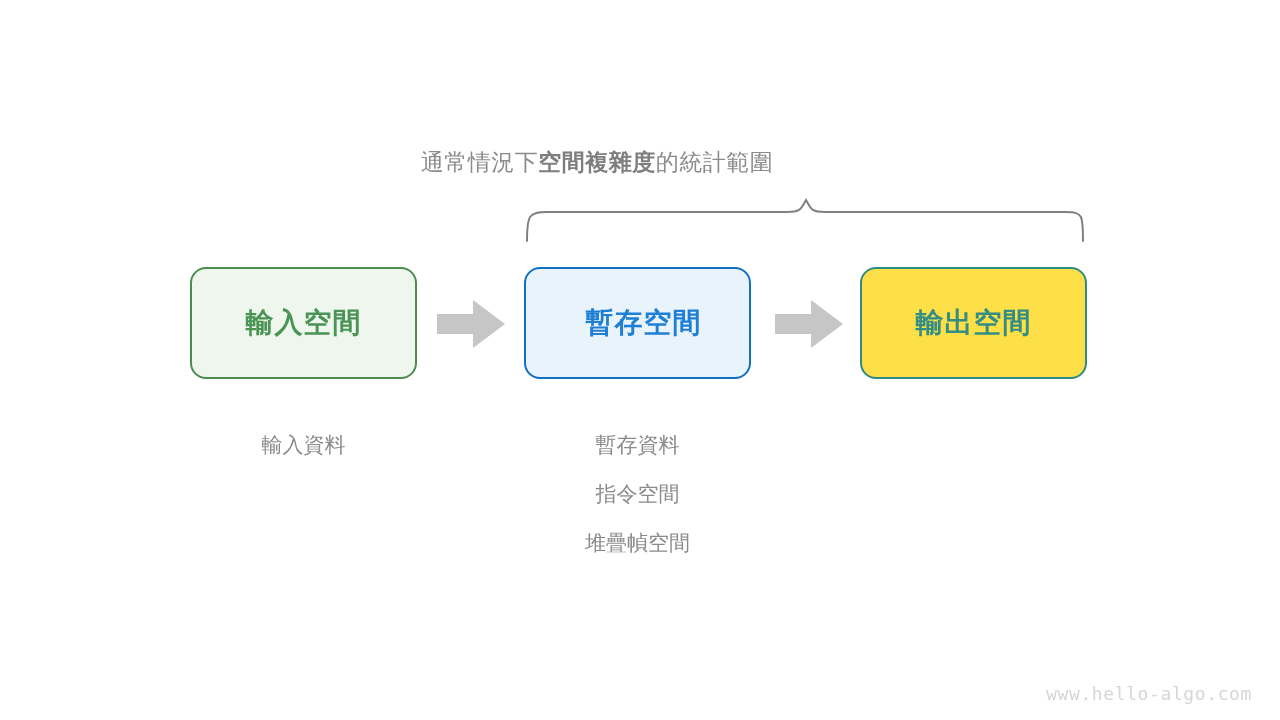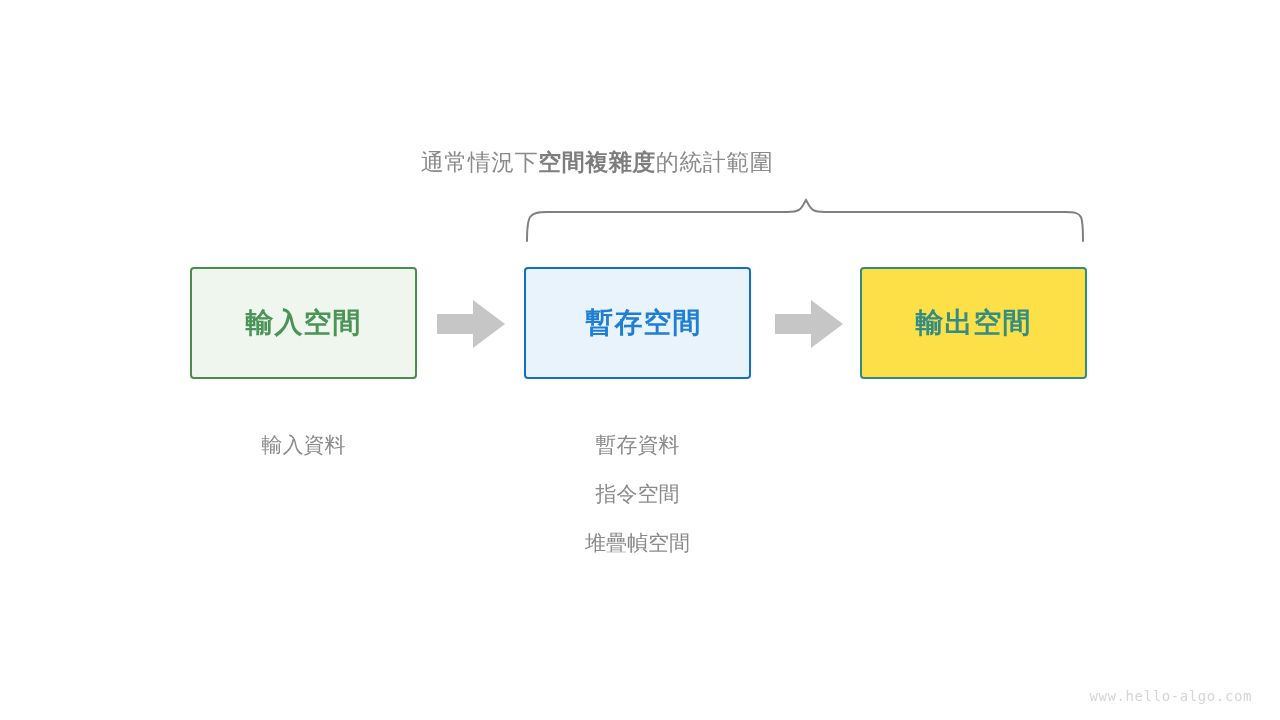--- a/index.html
+++ b/index.html
@@ -50,21 +50,21 @@
     left: 505px;
     top: 195px;
   }
 
   
   .box {
     position: absolute;
     top: 267px;
     width: 227px;
     height: 112px;
-    border-radius: 4px;
+    border-radius: 16px;
     box-sizing: border-box;
     display: flex;
     align-items: center;
     justify-content: center;
     font-size: 28px;
     font-weight: bold;
     letter-spacing: 1px;
   }
   .box-input {
     left: 190px;
@@ -107,21 +107,21 @@
   .caption-input  { left: 190px; }
   .caption-temp   { left: 524px; }
   .caption-output { left: 860px; }
 
   
   .watermark {
     position: absolute;
     right: 28px;
     bottom: 16px;
     font-family: "DejaVu Sans Mono", "Liberation Mono", monospace;
-    font-size: 14px;
+    font-size: 18px;
     color: #d6d6d6;
     letter-spacing: 0.6px;
   }
 </style>
 </head>
 <body>
 
 <div id="canvas">
 
   <div class="brace-caption">

